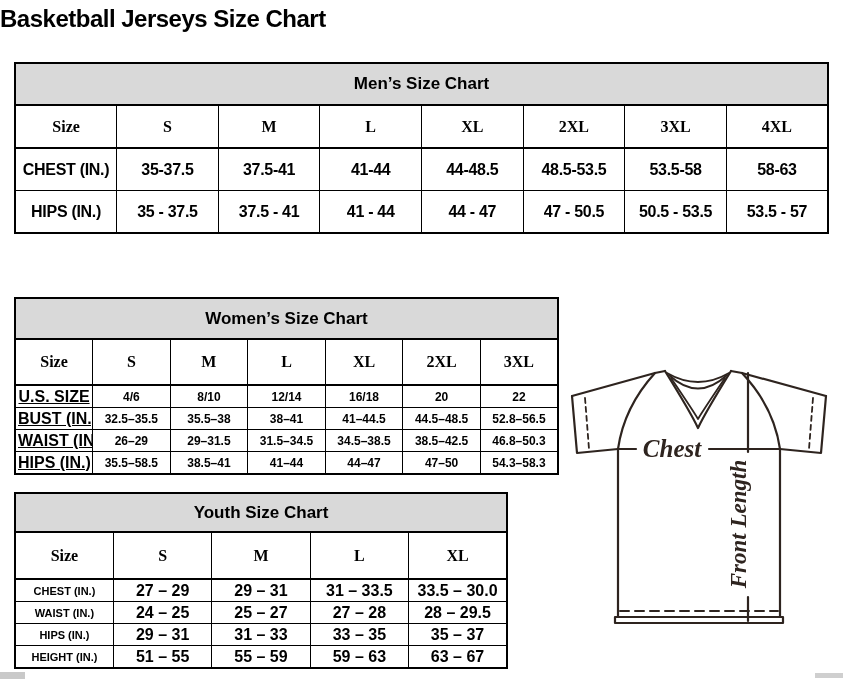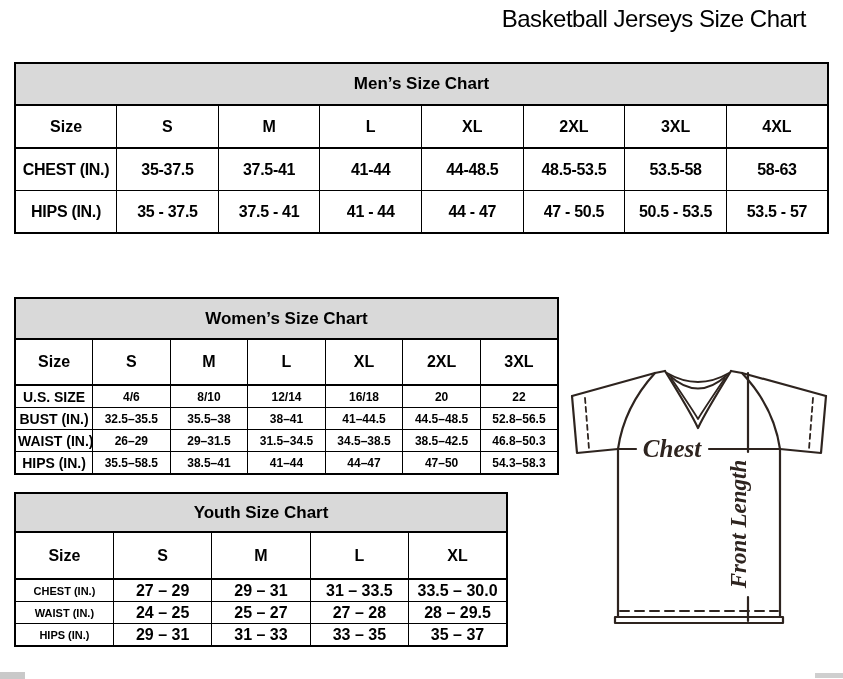--- a/index.html
+++ b/index.html
@@ -3,45 +3,45 @@
 <meta charset="utf-8">
 <style>
   html,body{margin:0;padding:0;}
   body{
     width:843px;height:679px;position:relative;overflow:hidden;
     background:#ffffff;color:#000;
     font-family:"Liberation Sans", sans-serif;
   }
   .page-title{
     position:absolute;left:0;top:5px;width:806px;
-    text-align:right;font-size:24px;font-weight:normal;letter-spacing:-0.5px;
+    text-align:left;font-size:24px;font-weight:bold;letter-spacing:-0.5px;
   }
   table{
     position:absolute;border-collapse:collapse;table-layout:fixed;
     background:#fff;
   }
   th,td{
     border:1px solid #000;text-align:center;vertical-align:middle;
     font-weight:bold;padding:0 2px;overflow:hidden;white-space:nowrap;
   }
   table{border:2px solid #000;}
   .title-row th{background:#d9d9d9;font-size:17px;border-bottom:2px solid #000;}
-  .size-row th{border-bottom:2px solid #000;}
+  .size-row th{border-bottom:2px solid #000;font-family:Liberation Serif, serif;}
   
   .t-mens{left:14px;top:62px;width:815px;}
   .t-mens .title-row th{height:40px;}
   .t-mens .size-row th{height:41px;font-size:16px;}
   .t-mens .data-row td{height:41px;font-size:16px;letter-spacing:-0.3px;}
   .t-mens .size-row th:first-child{width:117px;}
   
   .t-womens{left:14px;top:297px;width:545px;}
   .t-womens .title-row th{height:39px;margin-left:32px;}
   .t-womens .size-row th{height:44px;font-size:16px;}
   .t-womens .data-row td{height:21px;font-size:12px;}
-  .t-womens .data-row .label-cell{font-size:14px;}
+  .t-womens .data-row .label-cell{font-size:16px;text-decoration:underline;}
   .t-womens .size-row th:first-child{width:90px;}
   
   .t-youth{left:14px;top:492px;width:494px;}
   .t-youth .title-row th{height:37px;}
   .t-youth .size-row th{height:45px;font-size:16px;}
   .t-youth .data-row td{height:21px;font-size:16px;}
   .t-youth .data-row .label-cell{font-size:11px;}
   .t-youth .size-row th:first-child{width:121px;}
 
   .jersey-wrap{position:absolute;left:558px;top:365px;width:285px;height:270px;}
@@ -169,20 +169,27 @@
         <td>27 – 28</td>
         <td>28 – 29.5</td>
       </tr>
       <tr class="data-row">
         <td class="label-cell">HIPS (IN.)</td>
         <td>29 – 31</td>
         <td>31 – 33</td>
         <td>33 – 35</td>
         <td>35 – 37</td>
       </tr>
+      <tr class="data-row">
+        <td class="label-cell">HEIGHT (IN.)</td>
+        <td>51 – 55</td>
+        <td>55 – 59</td>
+        <td>59 – 63</td>
+        <td>63 – 67</td>
+      </tr>
     </tbody>
   </table>
 
 <div class="jersey-wrap">
   <svg width="285" height="270" viewBox="0 0 285 270">
     <g fill="none" stroke="#2e241f" stroke-width="2.2" stroke-linejoin="round" stroke-linecap="round">
 
       <path d="M107,6 L97,8 L14,31"></path>
       <path d="M173,6 L184,8 L268,31"></path>
 

